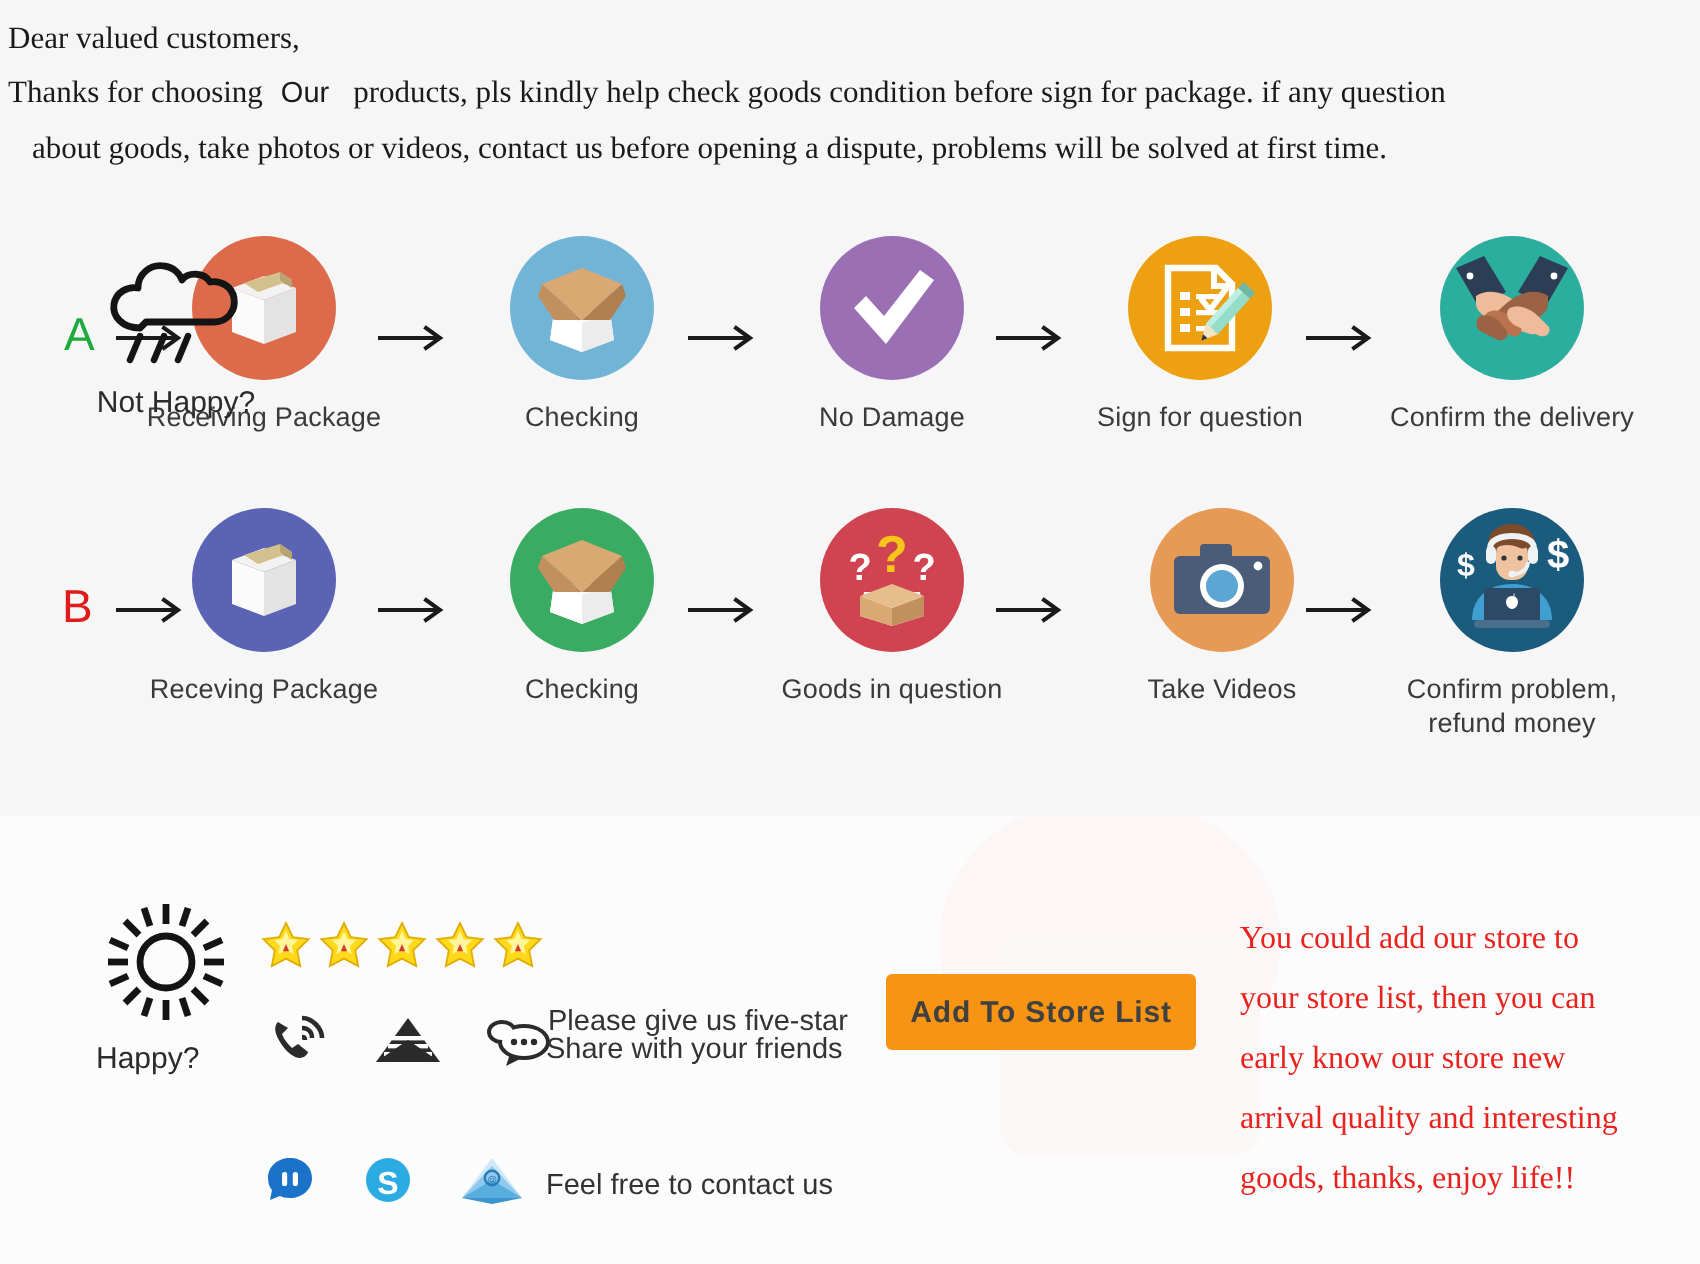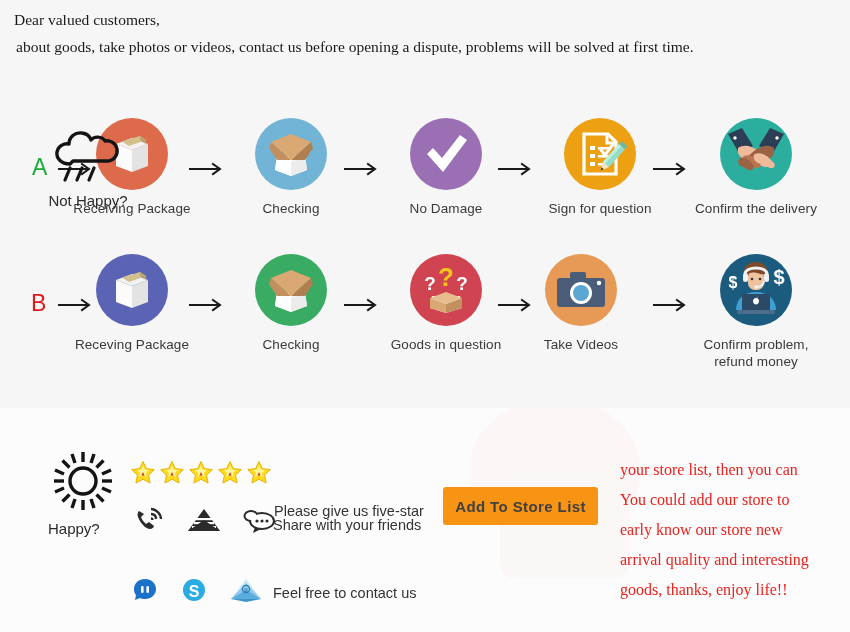--- a/index.html
+++ b/index.html
@@ -22,21 +22,21 @@
     background: #f6f6f6;
     padding: 6px 2px 0 2px;
   }
   .note p {
     font-family: "Liberation Serif", serif;
     font-size: 15.5px;
     color: #1a1a1a;
     line-height: 27px;
     white-space: nowrap;
   }
-  .note .l1 { margin-left: 12px; }
+  .note .l1 { margin-left: 2px; }
   .note .l2 { margin-left: 2px; }
   .note .l3 { margin-left: 14px; }
   .ourword {
     font-family: "Liberation Sans", sans-serif;
     font-size: 14.5px;
     padding: 0 12px 0 9px;
   }
 
   
   .flowzone {
@@ -159,20 +159,21 @@
     white-space: nowrap;
   }
 </style>
 </head>
 <body>
 
 <div id="page">
 
   <div class="note">
     <p class="l1">Dear valued customers,</p>
+    <p class="l2"><span>Thanks for choosing</span><span class="ourword">Our</span><span>products, pls kindly help check goods condition before sign for package. if any question</span></p>
     <p class="l3">about goods, take photos or videos, contact us before opening a dispute, problems will be solved at first time.</p>
   </div>
 
   <div class="flowzone">
 
     <div class="row row-a">
       <div class="rowlabel a">A</div>
 
       <div class="arrow" style="left:58px">
         <svg width="40" height="14" viewBox="0 0 40 14">
@@ -344,21 +345,21 @@
         </div>
         <div class="steplabel">Goods in question</div>
       </div>
 
       <div class="arrow" style="left:498px">
         <svg width="40" height="14" viewBox="0 0 40 14">
             <path d="M1 7 H30 M24 2 L31 7 L24 12" stroke="#1a1a1a" stroke-width="2" fill="none" stroke-linecap="square"></path>
           </svg>
       </div>
 
-      <div class="step" style="left:506px">
+      <div class="step" style="left:536px">
         <div class="bubble" style="background:#e79a55">
           <svg width="72" height="72" viewBox="0 0 72 72">
             <rect x="25" y="18" width="16" height="7" rx="2" fill="#4a5c78"></rect>
             <rect x="12" y="24" width="48" height="29" rx="3" fill="#4a5c78"></rect>
             <circle cx="36" cy="39" r="11" fill="#ffffff"></circle>
             <circle cx="36" cy="39" r="8" fill="#5ba6d2"></circle>
             <circle cx="54" cy="29" r="2.2" fill="#ffffff"></circle>
           </svg>
         </div>
         <div class="steplabel">Take Videos</div>
@@ -528,20 +529,20 @@
     </span>
   </div>
 
   <div class="msg msg1">Please give us five-star</div>
   <div class="msg msg2">Share with your friends</div>
   <div class="msg msg3">Feel free to contact us</div>
 
   <button class="storebtn">Add To Store List</button>
 
   <div class="redblock" id="promo">
+      <p>You could add our store to</p>
       <p>your store list, then you can</p>
-      <p>You could add our store to</p>
       <p>early know our store new</p>
       <p>arrival quality and interesting</p>
       <p>goods, thanks, enjoy life!!</p>
     </div>
 
 </div>
 
 </body></html>

